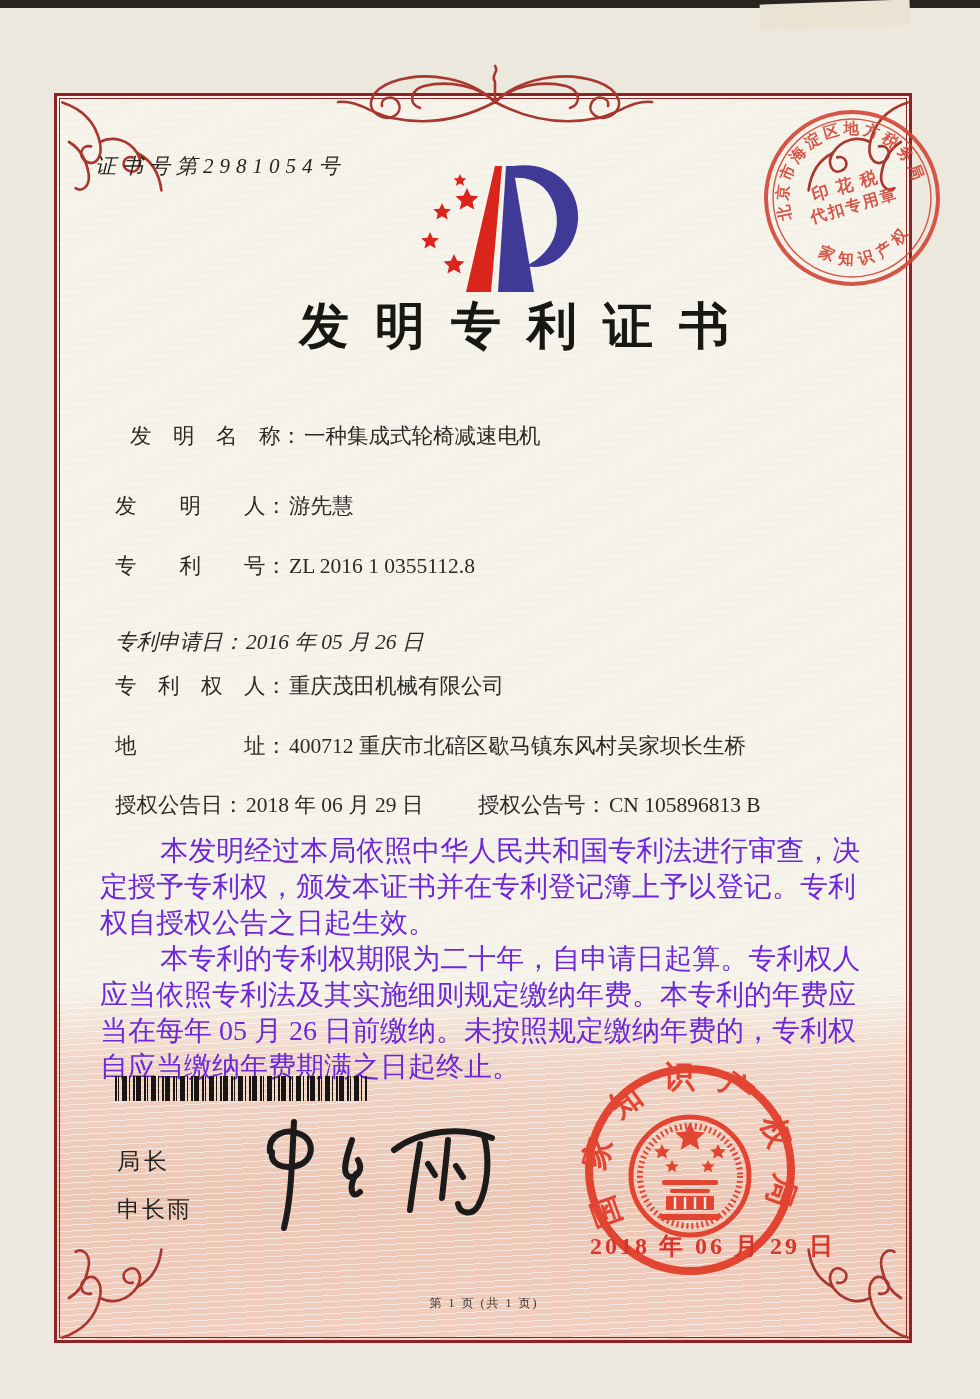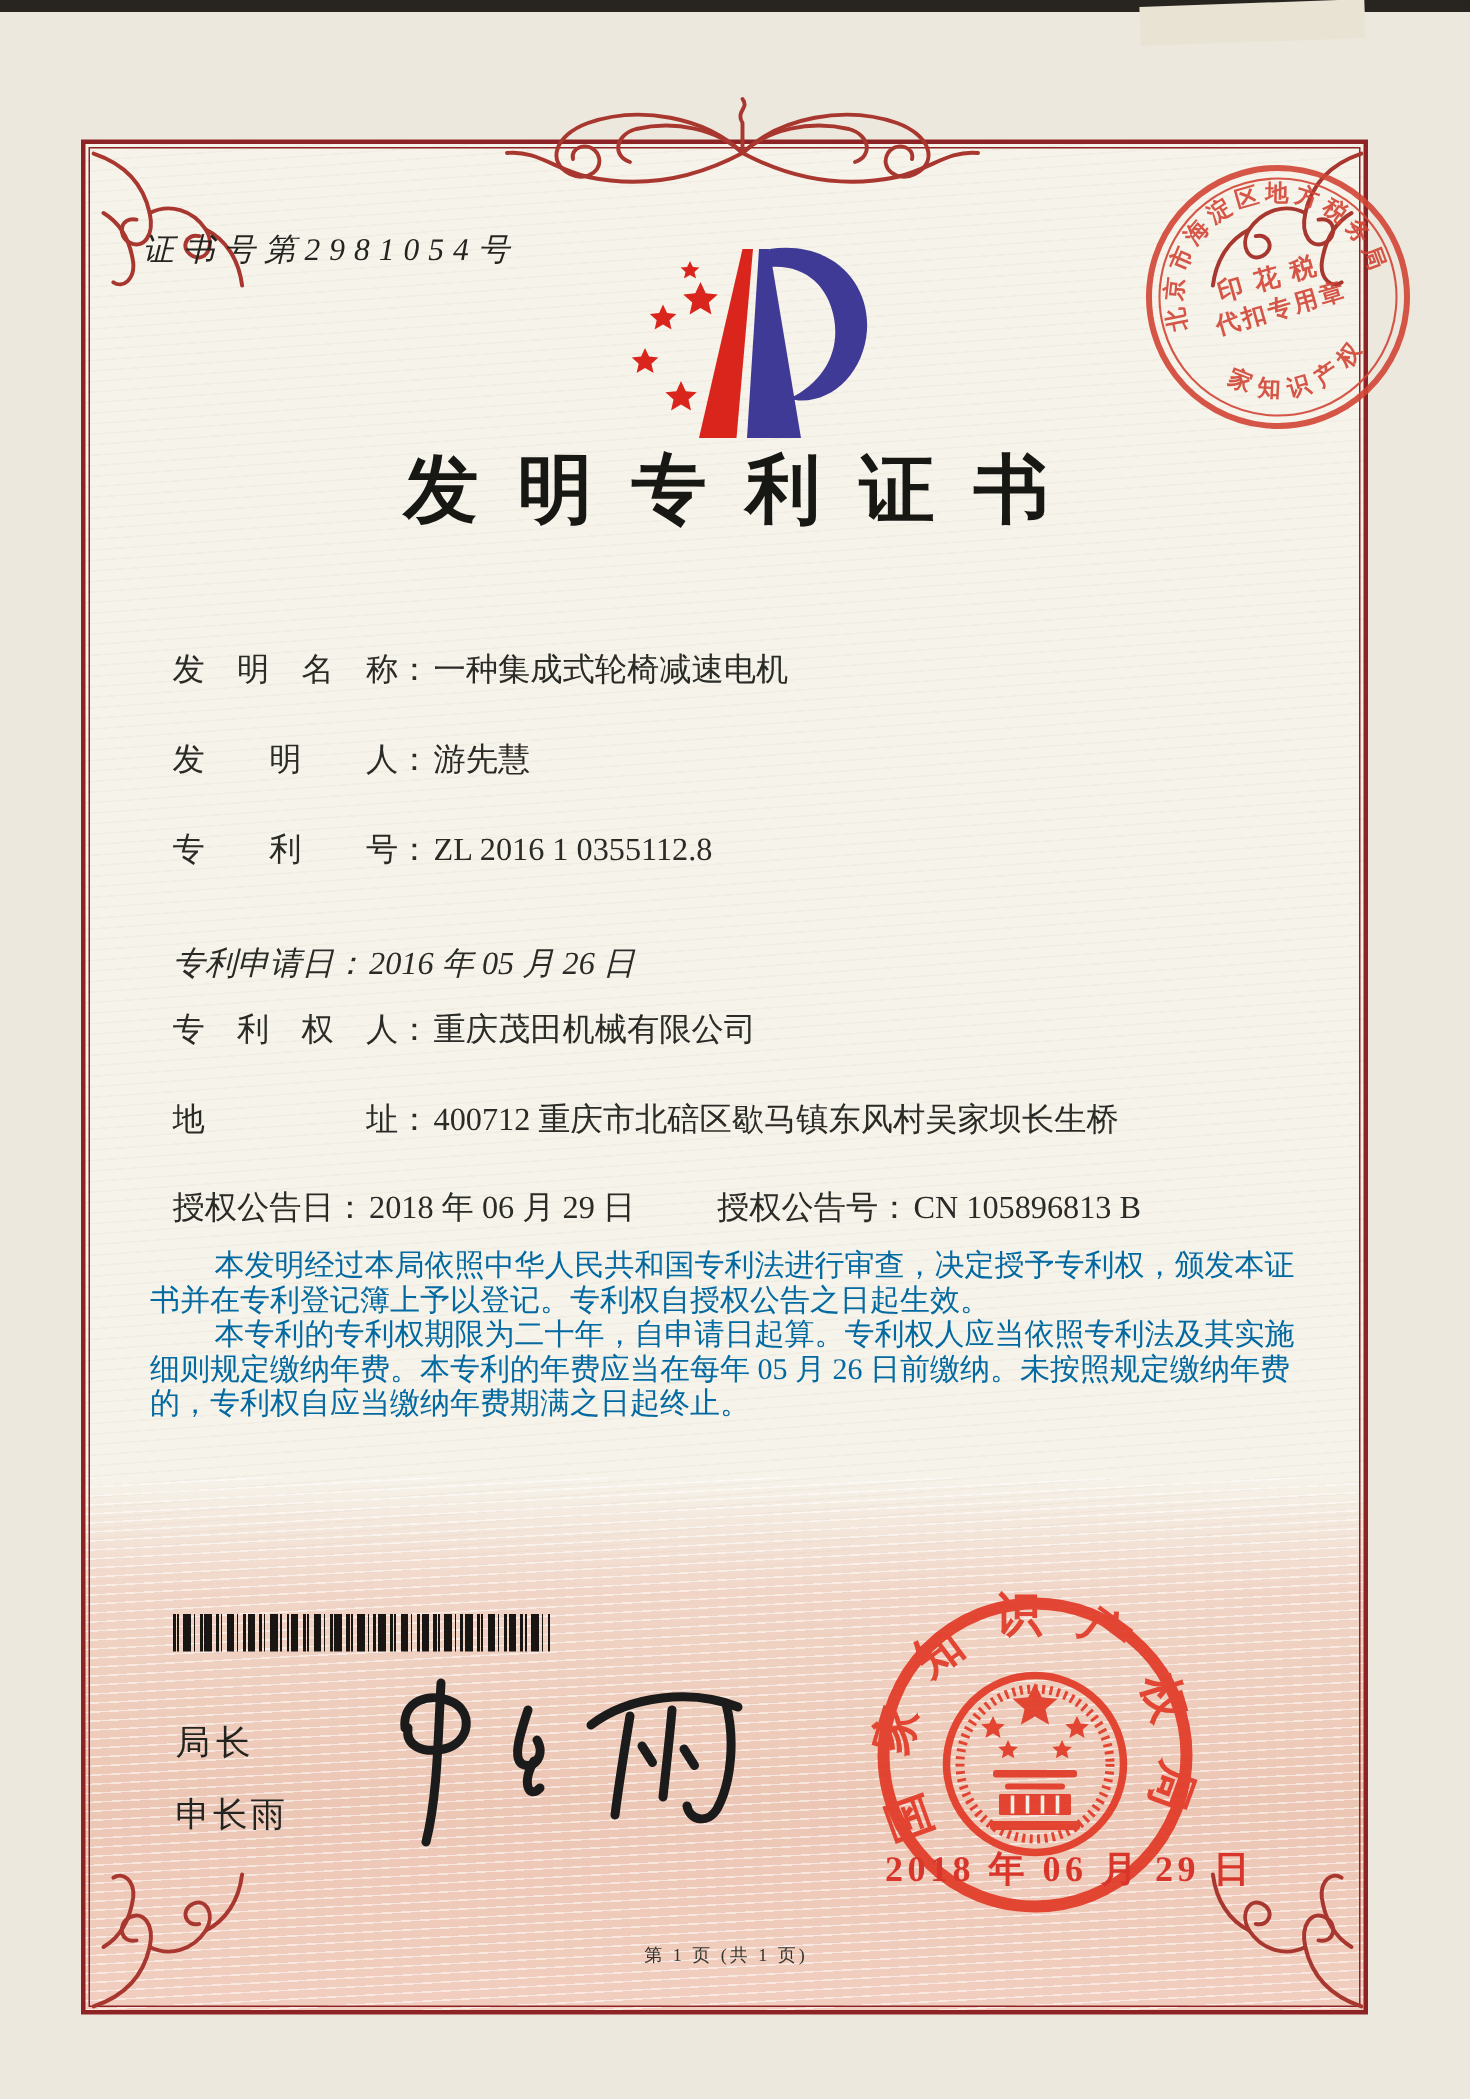--- a/index.html
+++ b/index.html
@@ -28,30 +28,30 @@
   .frame-inner{position:absolute;inset:2px;border:1px solid #8d2324;}
 
   .orn{position:absolute;pointer-events:none;}
 
   .cert-no{position:absolute;left:95px;top:152px;font-size:21px;letter-spacing:6px;color:#242420;font-style:italic;}
 
   .logo{position:absolute;left:394px;top:150px;width:190px;height:148px;}
 
   .title{
     position:absolute;left:55px;top:293px;width:858px;text-align:center;
-    font-size:50px;font-weight:bold;letter-spacing:26px;text-indent:26px;color:#171714;
+    font-size:50px;font-weight:bold;letter-spacing:26px;text-indent:26px;color:#171714;padding-left:30px;
   }
   .frow{position:absolute;left:115px;font-size:21.5px;color:#2a2a26;white-space:nowrap;}
   .frow .val{margin-left:2px;}
-  .r0{top:431px;} .r1{top:491px;} .r2{top:551px;} .r3{top:627px;font-style:italic;} .r4{top:671px;} .r5{top:731px;} .r6{top:790px;}
+  .r0{top:421px;margin-left:15px;} .r1{top:491px;} .r2{top:551px;} .r3{top:627px;font-style:italic;} .r4{top:671px;} .r5{top:731px;} .r6{top:790px;}
   .grant2{position:absolute;left:363px;top:0;font-family:Liberation Serif, serif;}
 
   .body-text{
     position:absolute;left:100px;top:833px;width:776px;
-    font-size:20px;line-height:23px;color:#0369a1;
+    font-size:28px;line-height:36px;color:#6d28d9;
   }
   .body-text p{margin:0;text-indent:2.15em;}
 
   .barcode{
     position:absolute;left:115px;top:1076px;width:252px;height:25px;
     background:repeating-linear-gradient(90deg,
       #181512 0 2px,transparent 2px 3px,#181512 3px 4px,transparent 4px 7px,
       #181512 7px 12px,transparent 12px 14px,#181512 14px 15px,transparent 15px 18px,
       #181512 18px 20px,transparent 20px 21px,#181512 21px 26px,transparent 26px 29px);
   }

